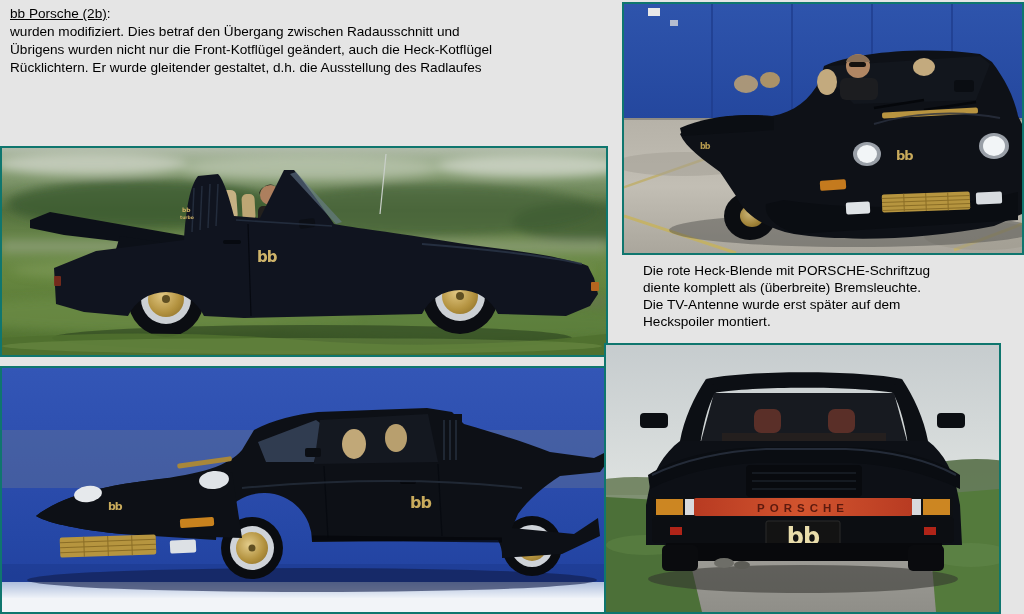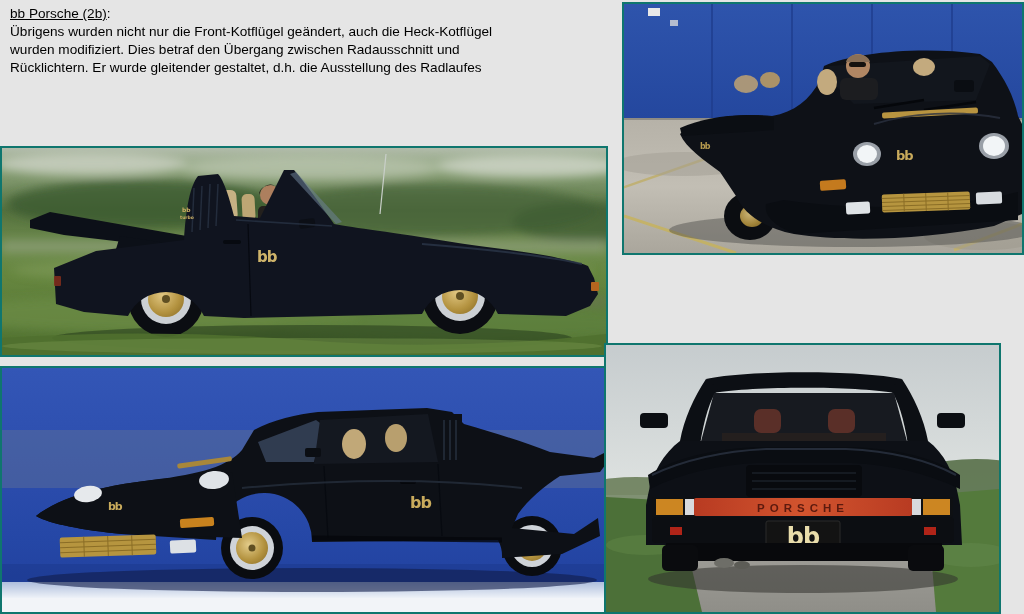--- a/index.html
+++ b/index.html
@@ -22,26 +22,32 @@
   text.porsche{font-family:"Liberation Sans",sans-serif;font-weight:700;}
   text.tiny{font-family:"DejaVu Sans",sans-serif;font-weight:700;}
 </style>
 </head>
 <body>
 
 <div class="stage">
 
   <div class="text-block tb-top">
     <div class="line"><span class="u">bb Porsche (2b)</span><span>:</span></div>
+    <div class="line">wurden modifiziert. Dies betraf den Übergang zwischen Radausschnitt und</div>
     <div class="line">Übrigens wurden nicht nur die Front-Kotflügel geändert, auch die Heck-Kotflügel</div>
-    <div class="line">wurden modifiziert. Dies betraf den Übergang zwischen Radausschnitt und</div>
     <div class="line">Rücklichtern. Er wurde gleitender gestaltet, d.h. die Ausstellung des Radlaufes</div>
     <div class="line blank"></div>
   </div>
 
+  <div class="text-block tb-right">
+    <div class="line">Die rote Heck-Blende mit PORSCHE-Schriftzug</div>
+    <div class="line">diente komplett als (überbreite) Bremsleuchte.</div>
+    <div class="line">Die TV-Antenne wurde erst später auf dem</div>
+    <div class="line">Heckspoiler montiert.</div>
+  </div>
 
   <figure class="photo ph-driving">
   <svg width="604" height="207" viewBox="0 0 604 207" xmlns="http://www.w3.org/2000/svg">
     <defs>
       <linearGradient id="gA-bg" x1="0" y1="0" x2="0" y2="1">
         <stop offset="0" stop-color="#b2bcab"></stop>
             <stop offset="0.1" stop-color="#8da37b"></stop>
         <stop offset="0.3" stop-color="#55713f"></stop>
             <stop offset="0.48" stop-color="#6e8c4c"></stop>
         <stop offset="0.62" stop-color="#66863f"></stop>

